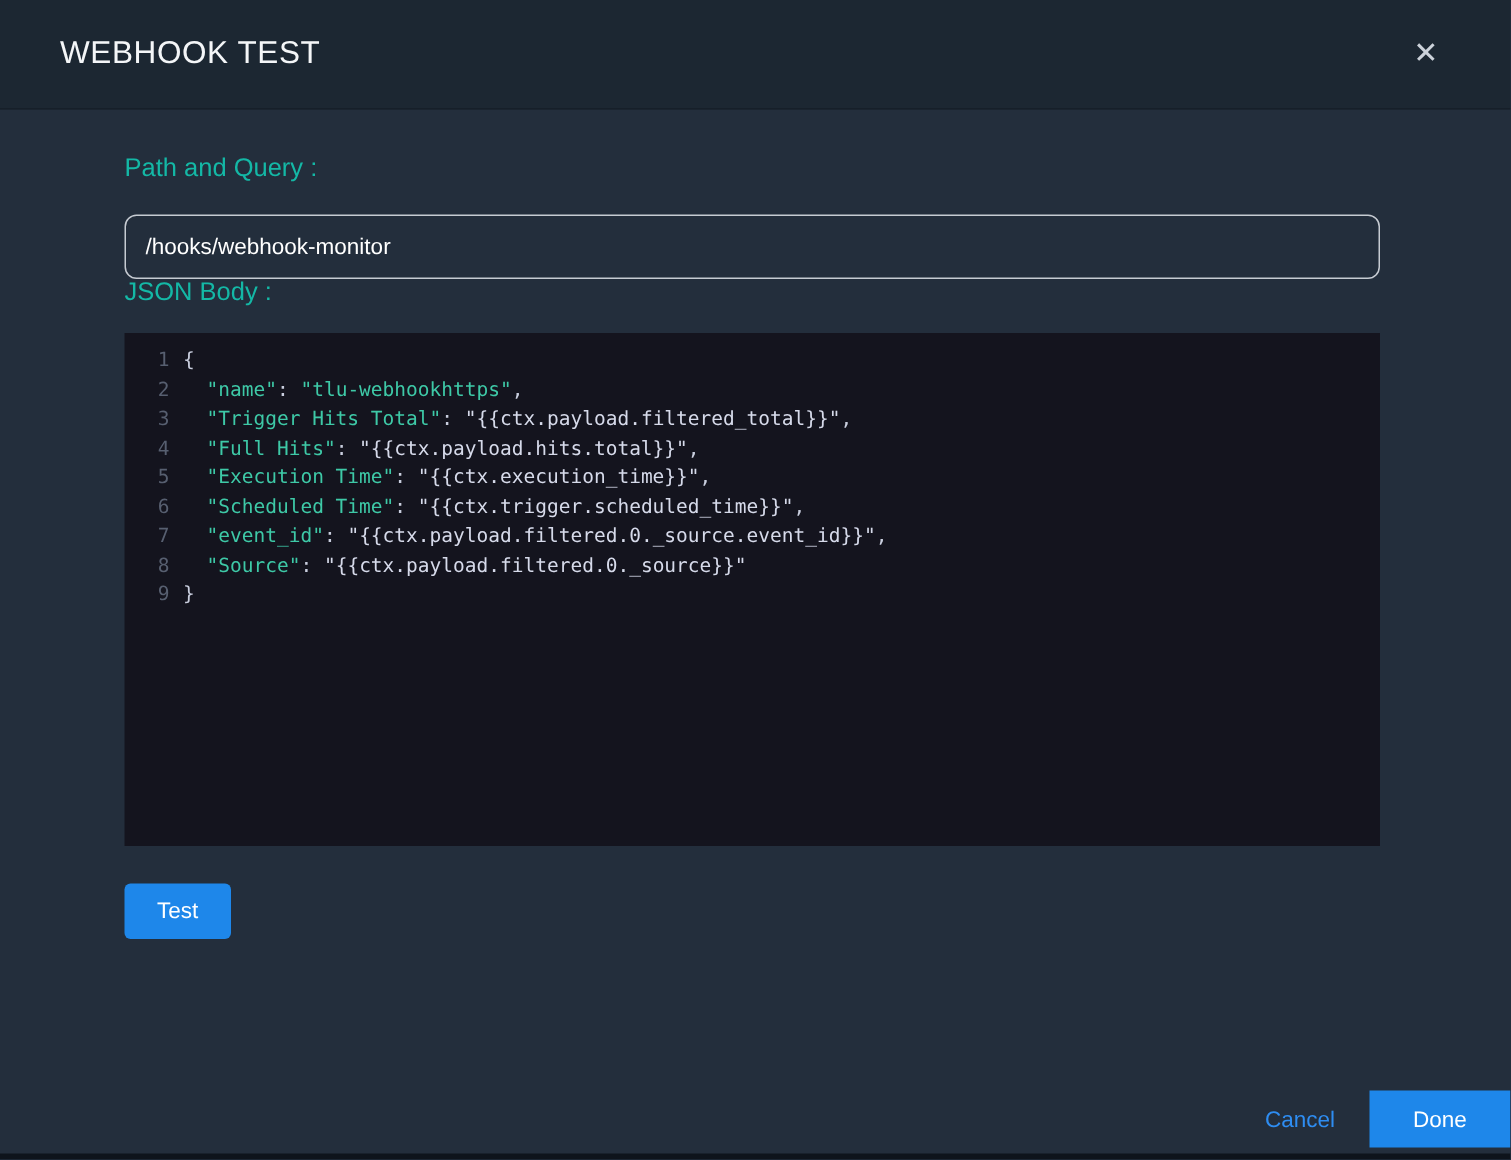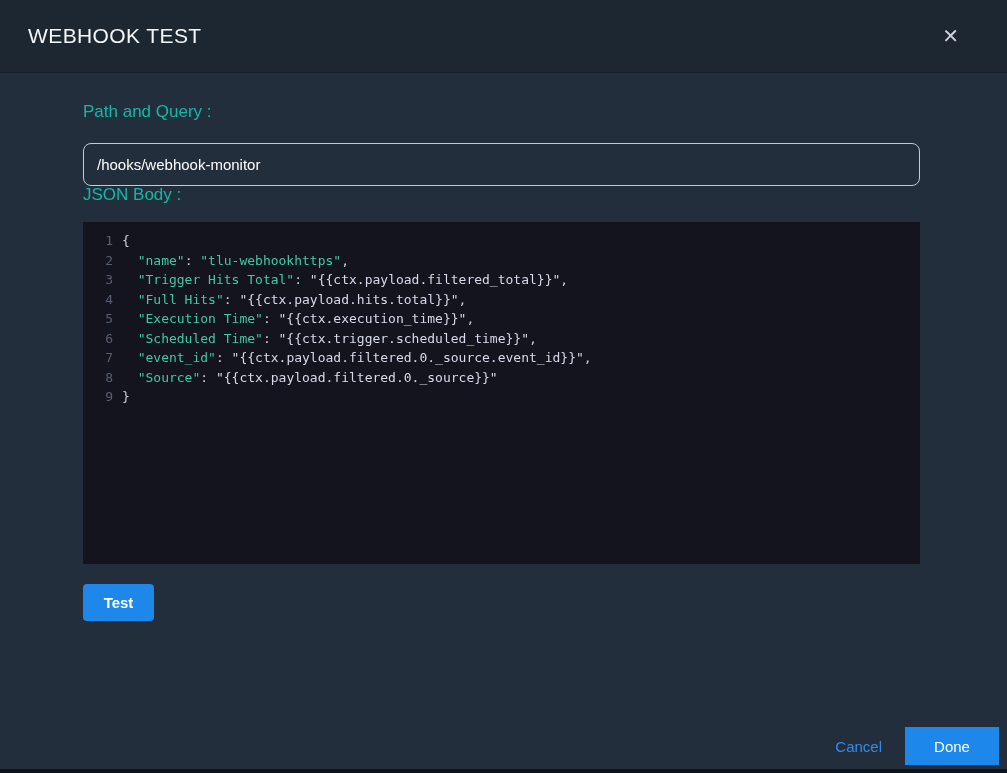--- a/index.html
+++ b/index.html
@@ -11,21 +11,21 @@
     overflow:hidden;
   }
   .modal{width:100%;height:100%;position:relative;}
 
   
   .modal-header{
     height:73px;
     background:#1c2732;
     border-bottom:1px solid #161f29;
     display:flex;align-items:center;
-    padding:0 28px;
+    padding:0 40px;
     box-sizing:border-box;
     position:relative;
   }
   .modal-title{
     margin:0;
     font-size:21px;
     font-weight:500;
     color:#f4f6f8;
     letter-spacing:.4px;
   }
@@ -93,41 +93,40 @@
     white-space:pre;
   }
   .code-line{white-space:pre;}
   .tok-plain{color:#c9cede;}
   .tok-key{color:#3ec9a7;}
   .tok-str{color:#3ec9a7;}
   .tok-tpl{color:#d6daea;}
 
   
   .test-btn{
-    margin-top:20px;
+    margin-top:25px;
     width:71px;height:37px;
     background:#1e87ea;
     color:#ffffff;
     border:none;
     border-radius:4px;
     font-size:15px;
     font-family:inherit;
     cursor:pointer;
-    font-weight:bold;
   }
 
   
   .modal-footer{
     position:absolute;
     left:0;right:0;bottom:4px;
     height:46px;
     display:flex;
     align-items:center;
     justify-content:flex-end;
-    padding-right:8px;
+    padding-right:0;
     box-sizing:border-box;
   }
   .cancel-link{
     color:#2e8df2;
     font-size:15px;
     margin-right:23px;
     cursor:pointer;
     text-decoration:none;
   }
   .done-btn{

